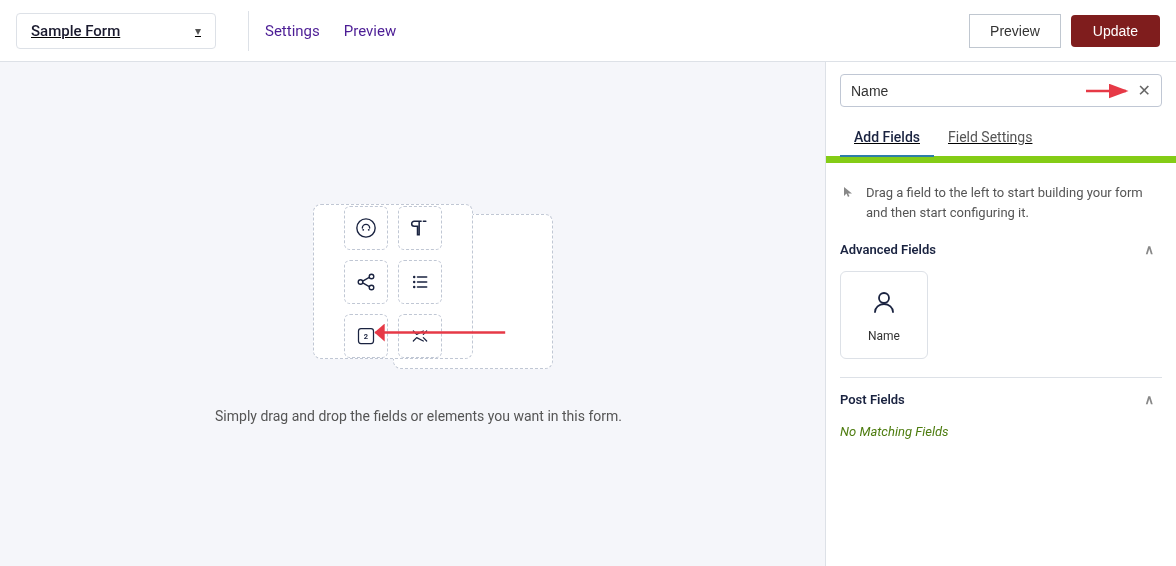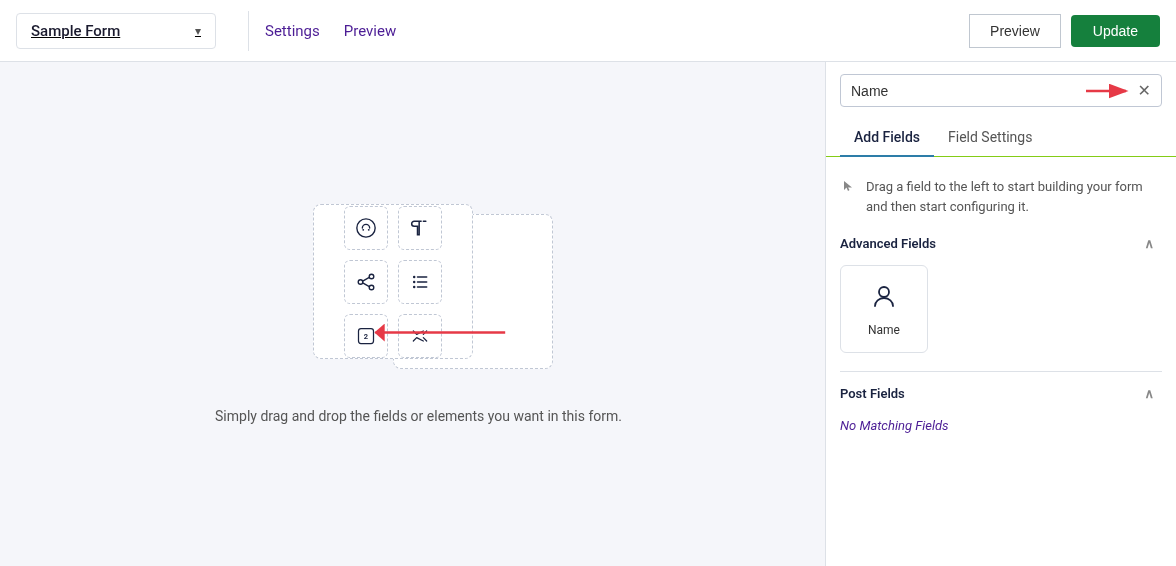--- a/index.html
+++ b/index.html
@@ -59,21 +59,21 @@
       border: 1px solid #c0c7d0;
       background: #fff;
       color: #333;
       padding: 8px 20px;
       border-radius: 0;
       font-size: 14px;
       cursor: pointer;
       margin-right: 10px;
     }
     .btn-update {
-      background: #15803d;
+      background: #7f1d1d;
       color: #fff;
       border: none;
       padding: 8px 22px;
       border-radius: 4px;
       font-size: 14px;
       cursor: pointer;
       font-weight: 500;
     }
 
     
@@ -183,22 +183,23 @@
     }
     .close-icon {
       color: #666;
       cursor: pointer;
       font-size: 16px;
     }
 
     
     .panel-tabs {
       display: flex;
-      border-bottom: 1px solid #84cc16;
+      border-bottom: 7px solid #84cc16;
       padding: 0 14px;
+      text-decoration: underline;
     }
     .panel-tab {
       padding: 10px 14px;
       font-size: 14px;
       cursor: pointer;
       color: #555;
       border-bottom: 2px solid transparent;
       margin-bottom: -1px;
     }
     .panel-tab.active {
@@ -267,21 +268,21 @@
       font-size: 22px;
       color: #1a2340;
     }
     .section-divider {
       border: none;
       border-top: 1px solid #dde1e7;
       margin: 4px 0 14px 0;
     }
     .no-fields-text {
       font-size: 13px;
-      color: #4c1d95;
+      color: #4d7c0f;
       font-style: italic;
     }
   </style>
 </head>
 <body>
 
 <div class="header">
   <div class="form-selector">
     <span class="form-selector-label">Sample Form</span>
     <span class="chevron-icon">▾</span>

